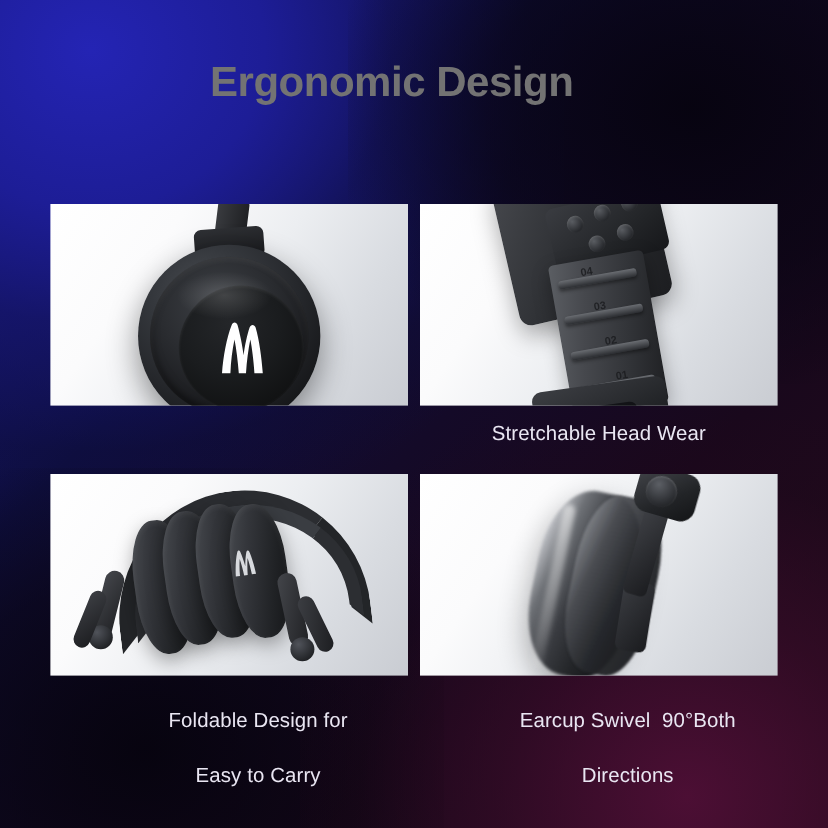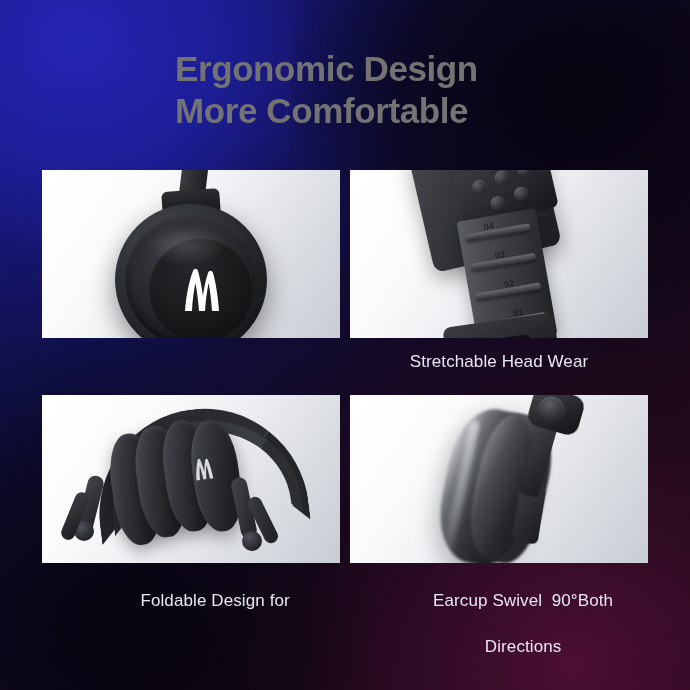--- a/index.html
+++ b/index.html
@@ -214,21 +214,20 @@
 <div class="stage">
 
   <div class="bg-base"></div>
   <div class="bg-blue-glow"></div>
   <div class="bg-dark-corner"></div>
   <div class="bg-dark-bl"></div>
   <div class="bg-purple-glow"></div>
 
   <div class="title">
     <span class="title-line">Ergonomic Design</span>
-    <span class="title-line">More Comfortable</span>
   </div>
 
   <div class="grid">
 
     <div class="row">
 
       <div class="cell">
         <div class="photo">
           <div class="p1-arm"></div>
           <div class="p1-arm2"></div>
@@ -293,20 +292,21 @@
           </svg>
           <div class="p3-yoke" style="left:40px;top:80px;transform:rotate(14deg);"></div>
           <div class="p3-ball" style="left:32px;top:126px;"></div>
           <div class="p3-hinge" style="left:26px;top:96px;transform:rotate(22deg);"></div>
           <div class="p3-yoke" style="left:194px;top:82px;transform:rotate(-12deg);"></div>
           <div class="p3-ball" style="left:200px;top:136px;"></div>
           <div class="p3-hinge" style="left:214px;top:100px;transform:rotate(-26deg);"></div>
         </div>
         <div class="caption cap2">
           <span>Foldable Design for</span><br>
+          <span>Easy to Carry</span>
         </div>
       </div>
 
       <div class="cell">
         <div class="photo">
           <div class="p4-cup"></div>
           <div class="p4-cup2"></div>
           <div class="p4-edge"></div>
           <div class="p4-stem"></div>
           <div class="p4-arm"></div>

